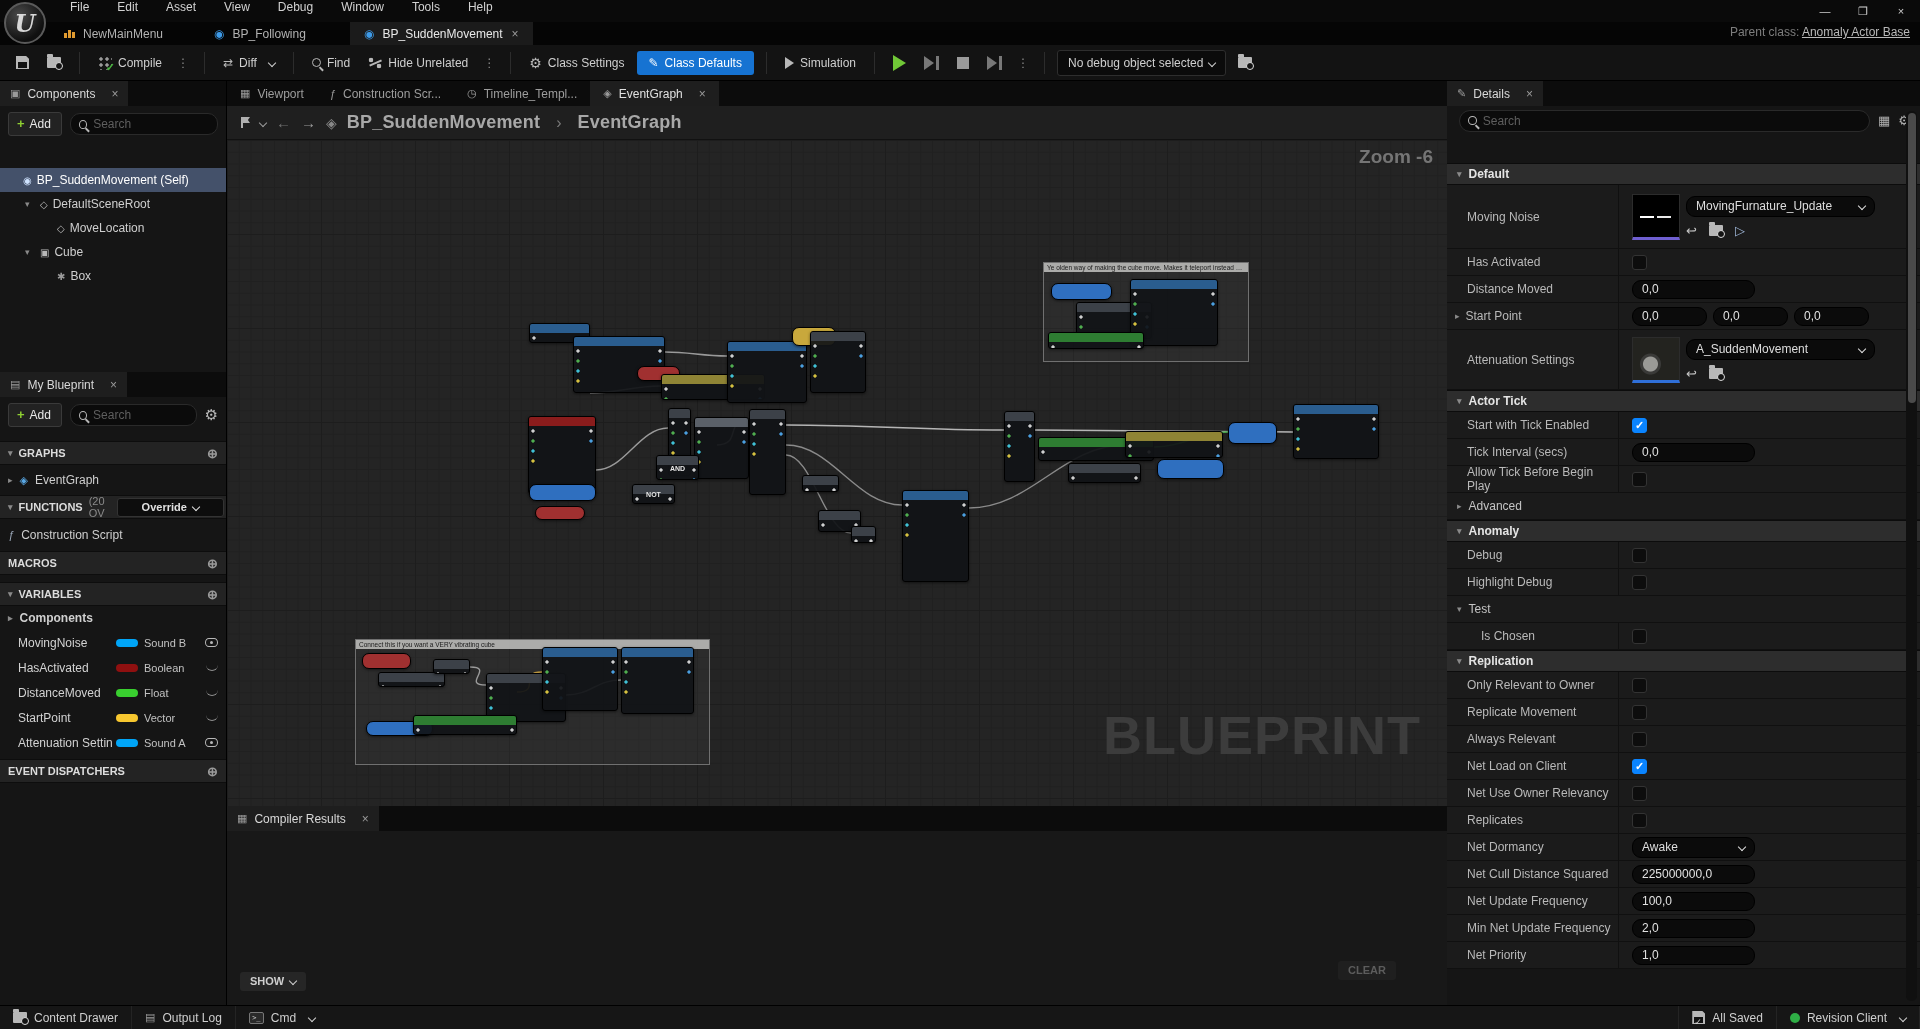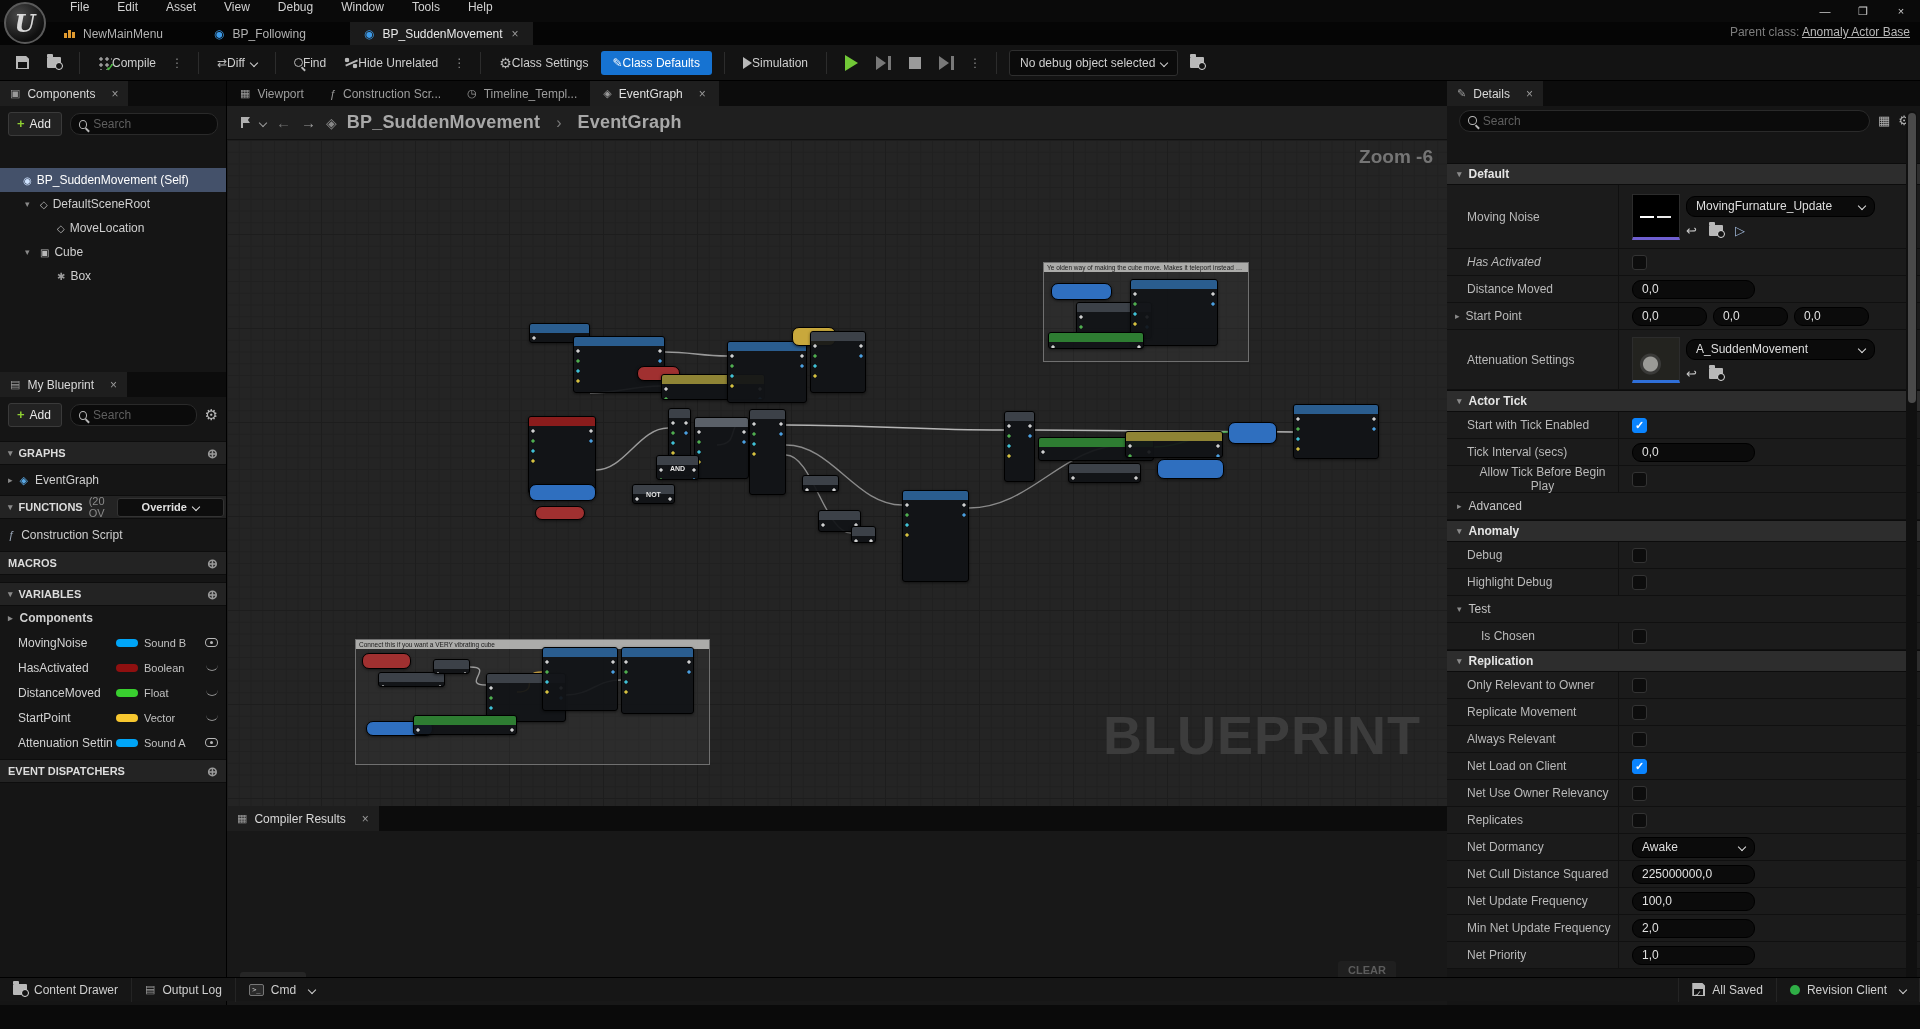--- a/index.html
+++ b/index.html
@@ -34,21 +34,21 @@
   .atab.active { background:#1b1b1b; color:#e8e8e8; }
   .ic-level { display:inline-flex; align-items:flex-end; gap:1px; margin-right:8px; }
   .ic-level i { display:block; width:3px; background:#e09a2f; }
   .ic-bp { color:#3d9ae8; margin-right:8px; font-size:12px; }
   #parentclass { position:absolute; right:10px; top:25px; font-size:12px; color:#7d7d7d; }
   #parentclass b { color:#b9b9b9; font-weight:normal; text-decoration:underline; }
 
   
   #toolbar { position:absolute; left:0; top:45px; width:1920px; height:36px; background:#131313; border-bottom:1px solid #000;
     display:flex; align-items:center; gap:6px; padding:0 10px; }
-  .tb { display:flex; align-items:center; gap:0; color:#cfcfcf; padding:4px 6px; border-radius:3px;justify-content:space-between; }
+  .tb { display:flex; align-items:center; gap:6px; color:#cfcfcf; padding:4px 6px; border-radius:3px;justify-content:space-between; }
   .tbsep { width:1px; height:22px; background:#2c2c2c; margin:0 6px; }
   .vdots { color:#8a8a8a; letter-spacing:0; padding:0 3px; }
   .tb.primary { background:#1673d2; color:#fff; padding:5px 12px; }
   .ic-save { width:13px; height:13px; background:#b8b8b8; clip-path:polygon(0 0, 78% 0, 100% 22%, 100% 100%, 0 100%); position:relative; }
   .ic-save:after { content:""; position:absolute; left:2px; top:6px; width:9px; height:6px; background:#131313; }
   .ic-folder { width:14px; height:11px; background:#b8b8b8; border-radius:1px; position:relative; }
   .ic-folder:before { content:""; position:absolute; left:0; top:-3px; width:6px; height:3px; background:#b8b8b8; border-radius:1px 1px 0 0; }
   .ic-folder.lens:after { content:""; position:absolute; right:-2px; bottom:-2px; width:6px; height:6px; border:1.5px solid #dcdcdc; border-radius:50%; background:#131313; }
   .ic-compile { width:14px; height:14px; position:relative;
     background-image:radial-gradient(circle,#9a9a9a 1.4px,transparent 2px); background-size:6px 6px; background-position:0 0; }
@@ -167,21 +167,21 @@
   .thumb.attenuation { background:radial-gradient(circle at 38% 62%, #9a9a96 0 7px, #3a3a38 8px 10px, #23231f 11px),
     repeating-radial-gradient(circle at 55% 42%, rgba(200,200,195,.75) 0 1px, transparent 2px 6px); }
   .assetcol { display:flex; flex-direction:column; gap:6px; flex:1; padding-right:45px; }
   .assetimicons { display:flex; gap:12px; align-items:center; color:#c8c8c8; }
   .ic-use { color:#c8c8c8; font-size:13px; }
   .ic-playol { color:#9fb7d8; font-size:13px; }
   #dscrollbar { position:absolute; right:3px; top:30px; width:11px; height:890px; background:#101010; border-radius:5px; }
   #dscrollthumb { position:absolute; left:1.5px; top:2px; width:8px; height:290px; background:#4a4a4a; border-radius:4px; }
 
   
-  #statusbar { position:absolute; left:0; top:977px; width:1920px; height:24px; background:#161616; border-top:1px solid #000;
+  #statusbar { position:absolute; left:0; top:1005px; width:1920px; height:24px; background:#161616; border-top:1px solid #000;
     display:flex; align-items:center; }
   .sbitem { display:flex; align-items:center; gap:7px; padding:0 13px; height:24px; color:#cfcfcf; border-right:1px solid #242424; }
   .sbspacer { flex:1; }
   .ic-term { width:15px; height:12px; background:#2a2a2a; border:1px solid #777; border-radius:2px; color:#cfcfcf;
     font-size:7px; display:flex; align-items:center; justify-content:center; font-family:"DejaVu Sans Mono",monospace; }
   #consolebox { width:490px; height:18px; background:#0b0b0b; border:1px solid #2b2b2b; display:flex; align-items:center; padding:0 8px; margin-left:4px; }
   #consolebox input { background:transparent; border:none; outline:none; width:100%; color:#8a8a8a;
     font-family:"DejaVu Sans Mono", monospace; font-size:11px; }
   #consolebox input::placeholder { color:#6e6e6e; }
   .ic-dotok { width:10px; height:10px; border-radius:50%; background:#2fae46; position:relative; }
@@ -688,21 +688,21 @@
                 <span class="chev"></span>
               </div>
               <div class="assetimicons">
                 <span class="ic-use">↩</span>
                 <span class="ic-folder lens"></span>
                 <span class="ic-playol">▷</span>
               </div>
             </div>
           </div>
         </div>
-        <div class="drow" style="height: 27px; font-style: italic;">
+        <div class="drow" style="height: 27px;">
           <div class="dlabel">
             <span>Has Activated</span>
           </div>
           <div class="dval">
             <div class="checkbox"></div>
           </div>
         </div>
         <div class="drow" style="height: 27px;">
           <div class="dlabel">
             <span>Distance Moved</span>
@@ -753,21 +753,21 @@
           </div>
         </div>
         <div class="drow" style="height: 27px;">
           <div class="dlabel">
             <span>Tick Interval (secs)</span>
           </div>
           <div class="dval">
             <div class="dfield" style="width: 123px;">0,0</div>
           </div>
         </div>
-        <div class="drow" style="height: 27px; text-align: center;">
+        <div class="drow" style="height: 27px;">
           <div class="dlabel">
             <span>Allow Tick Before Begin Play</span>
           </div>
           <div class="dval">
             <div class="checkbox"></div>
           </div>
         </div>
         <div class="dsub">
           <span class="tri-r">▸</span>
           <span>Advanced</span>

